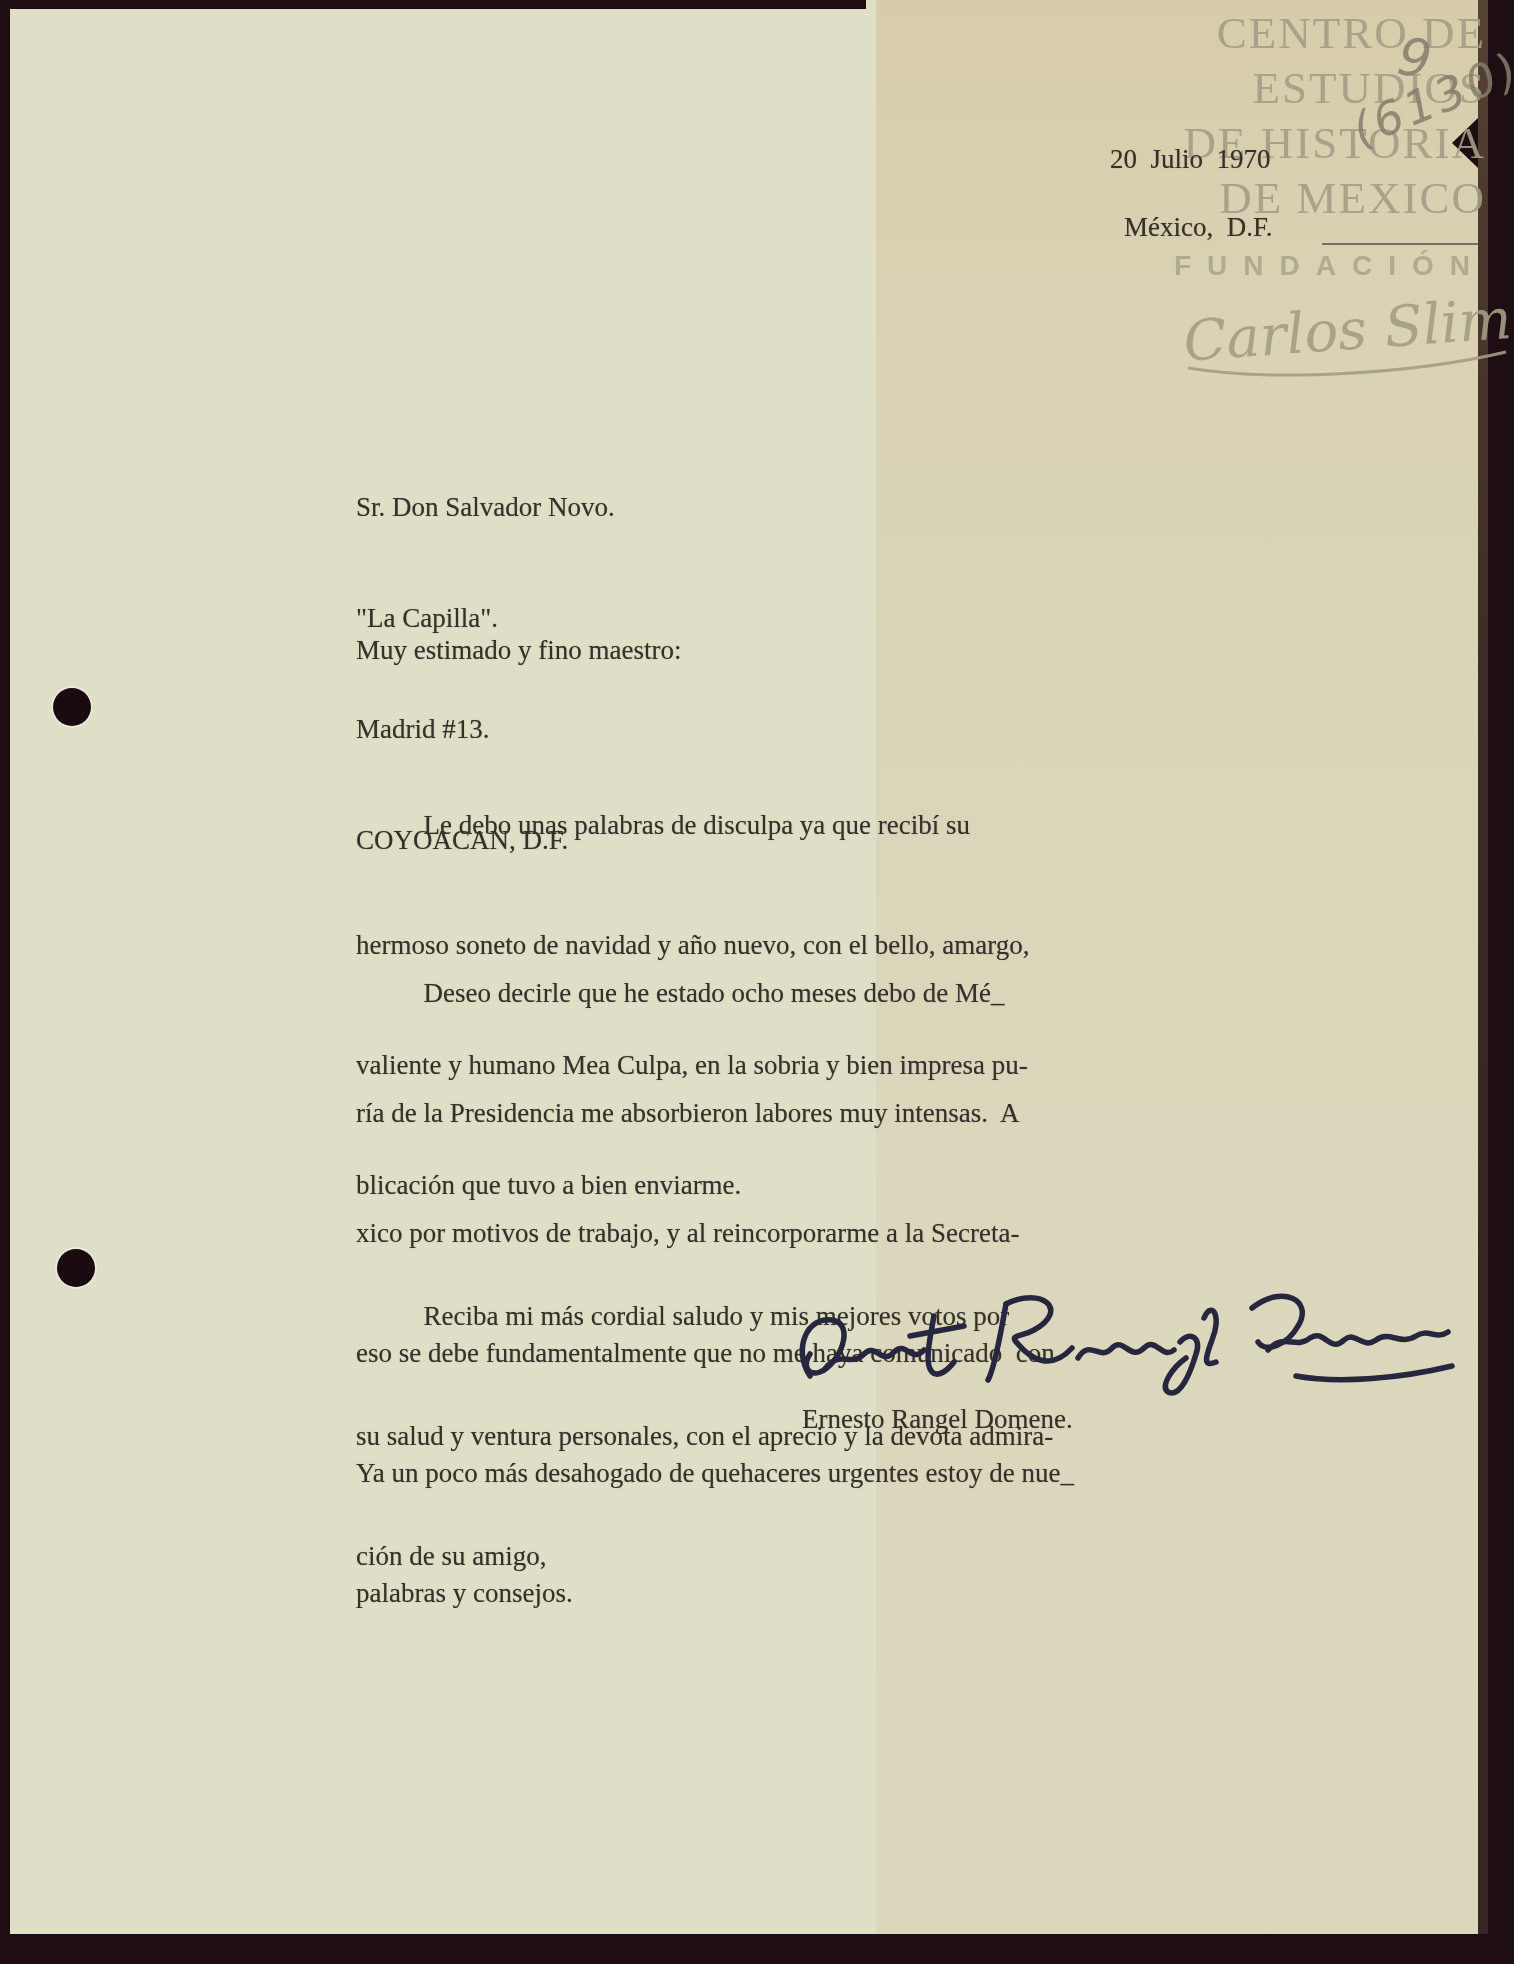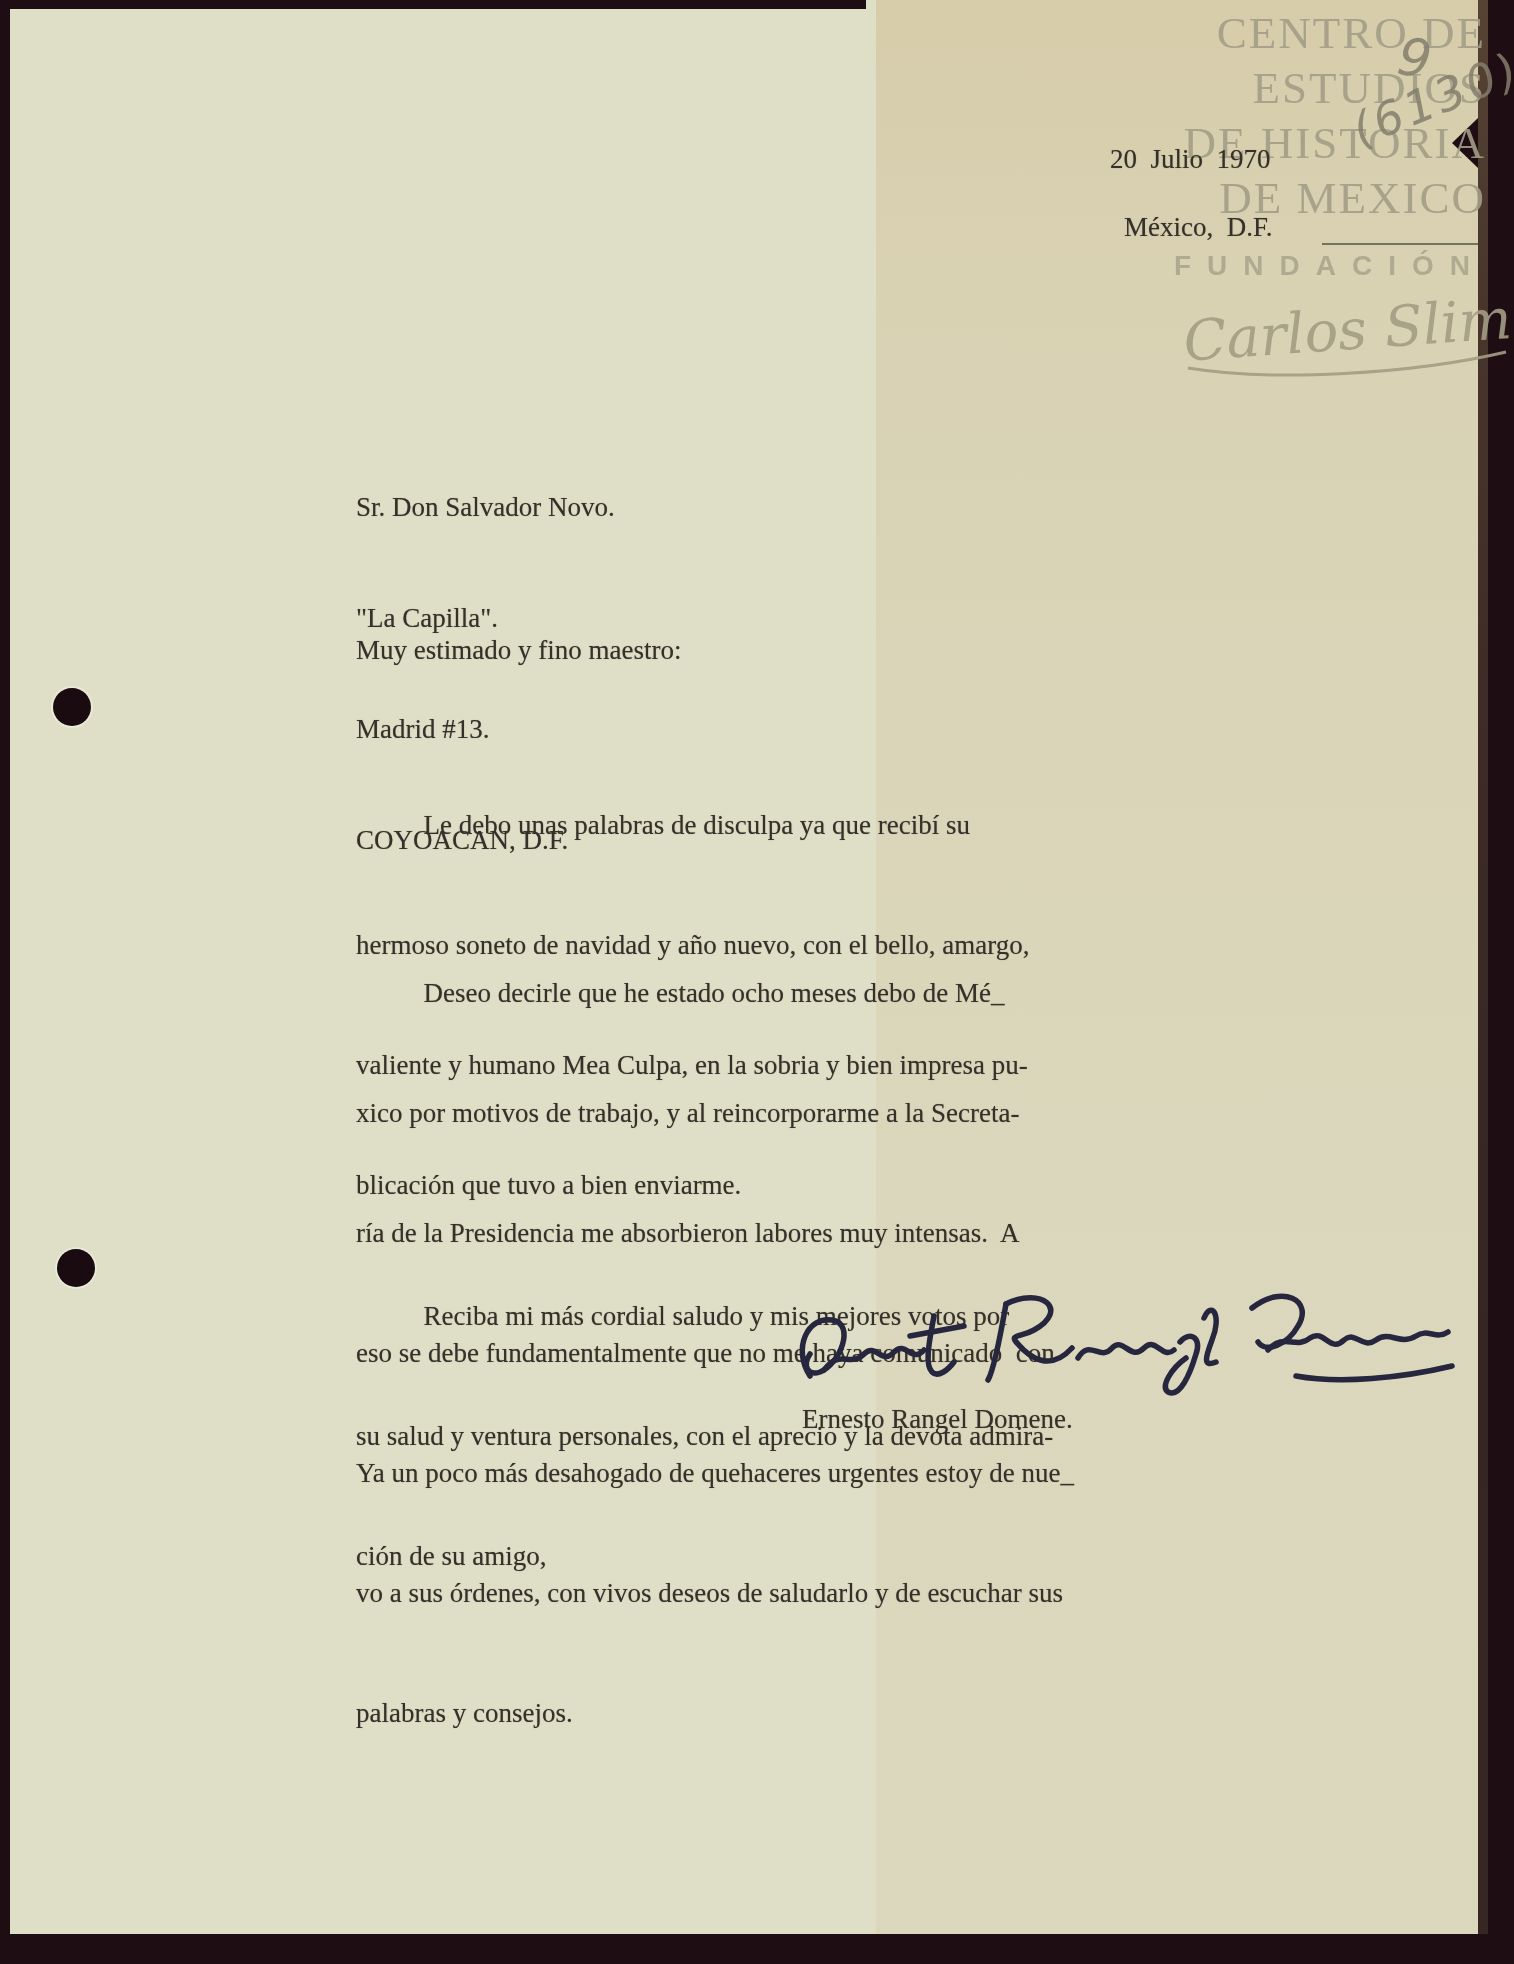--- a/index.html
+++ b/index.html
@@ -122,25 +122,24 @@
 
 <div class="typed para para-1">
   <div>          Le debo unas palabras de disculpa ya que recibí su</div>
   <div>hermoso soneto de navidad y año nuevo, con el bello, amargo,</div>
   <div>valiente y humano Mea Culpa, en la sobria y bien impresa pu-</div>
   <div>blicación que tuvo a bien enviarme.</div>
 </div>
 
 <div class="typed para para-2">
   <div>          Deseo decirle que he estado ocho meses debo de Mé_</div>
+  <div>ría de la Presidencia me absorbieron labores muy intensas.  A</div>
   <div>xico por motivos de trabajo, y al reincorporarme a la Secreta-</div>
-  <div>ría de la Presidencia me absorbieron labores muy intensas.  A</div>
   <div>eso se debe fundamentalmente que no me haya comunicado  con</div>
   <div>Ya un poco más desahogado de quehaceres urgentes estoy de nue_</div>
-  <div>vo a sus órdenes, con vivos deseos de saludarlo y de escuchar sus</div>
   <div>palabras y consejos.</div>
 </div>
 
 <div class="typed para para-3">
   <div>          Reciba mi más cordial saludo y mis mejores votos por</div>
   <div>su salud y ventura personales, con el aprecio y la devota admira-</div>
   <div>ción de su amigo,</div>
 </div>
 
 <svg class="sig-svg" viewBox="0 0 680 150">

